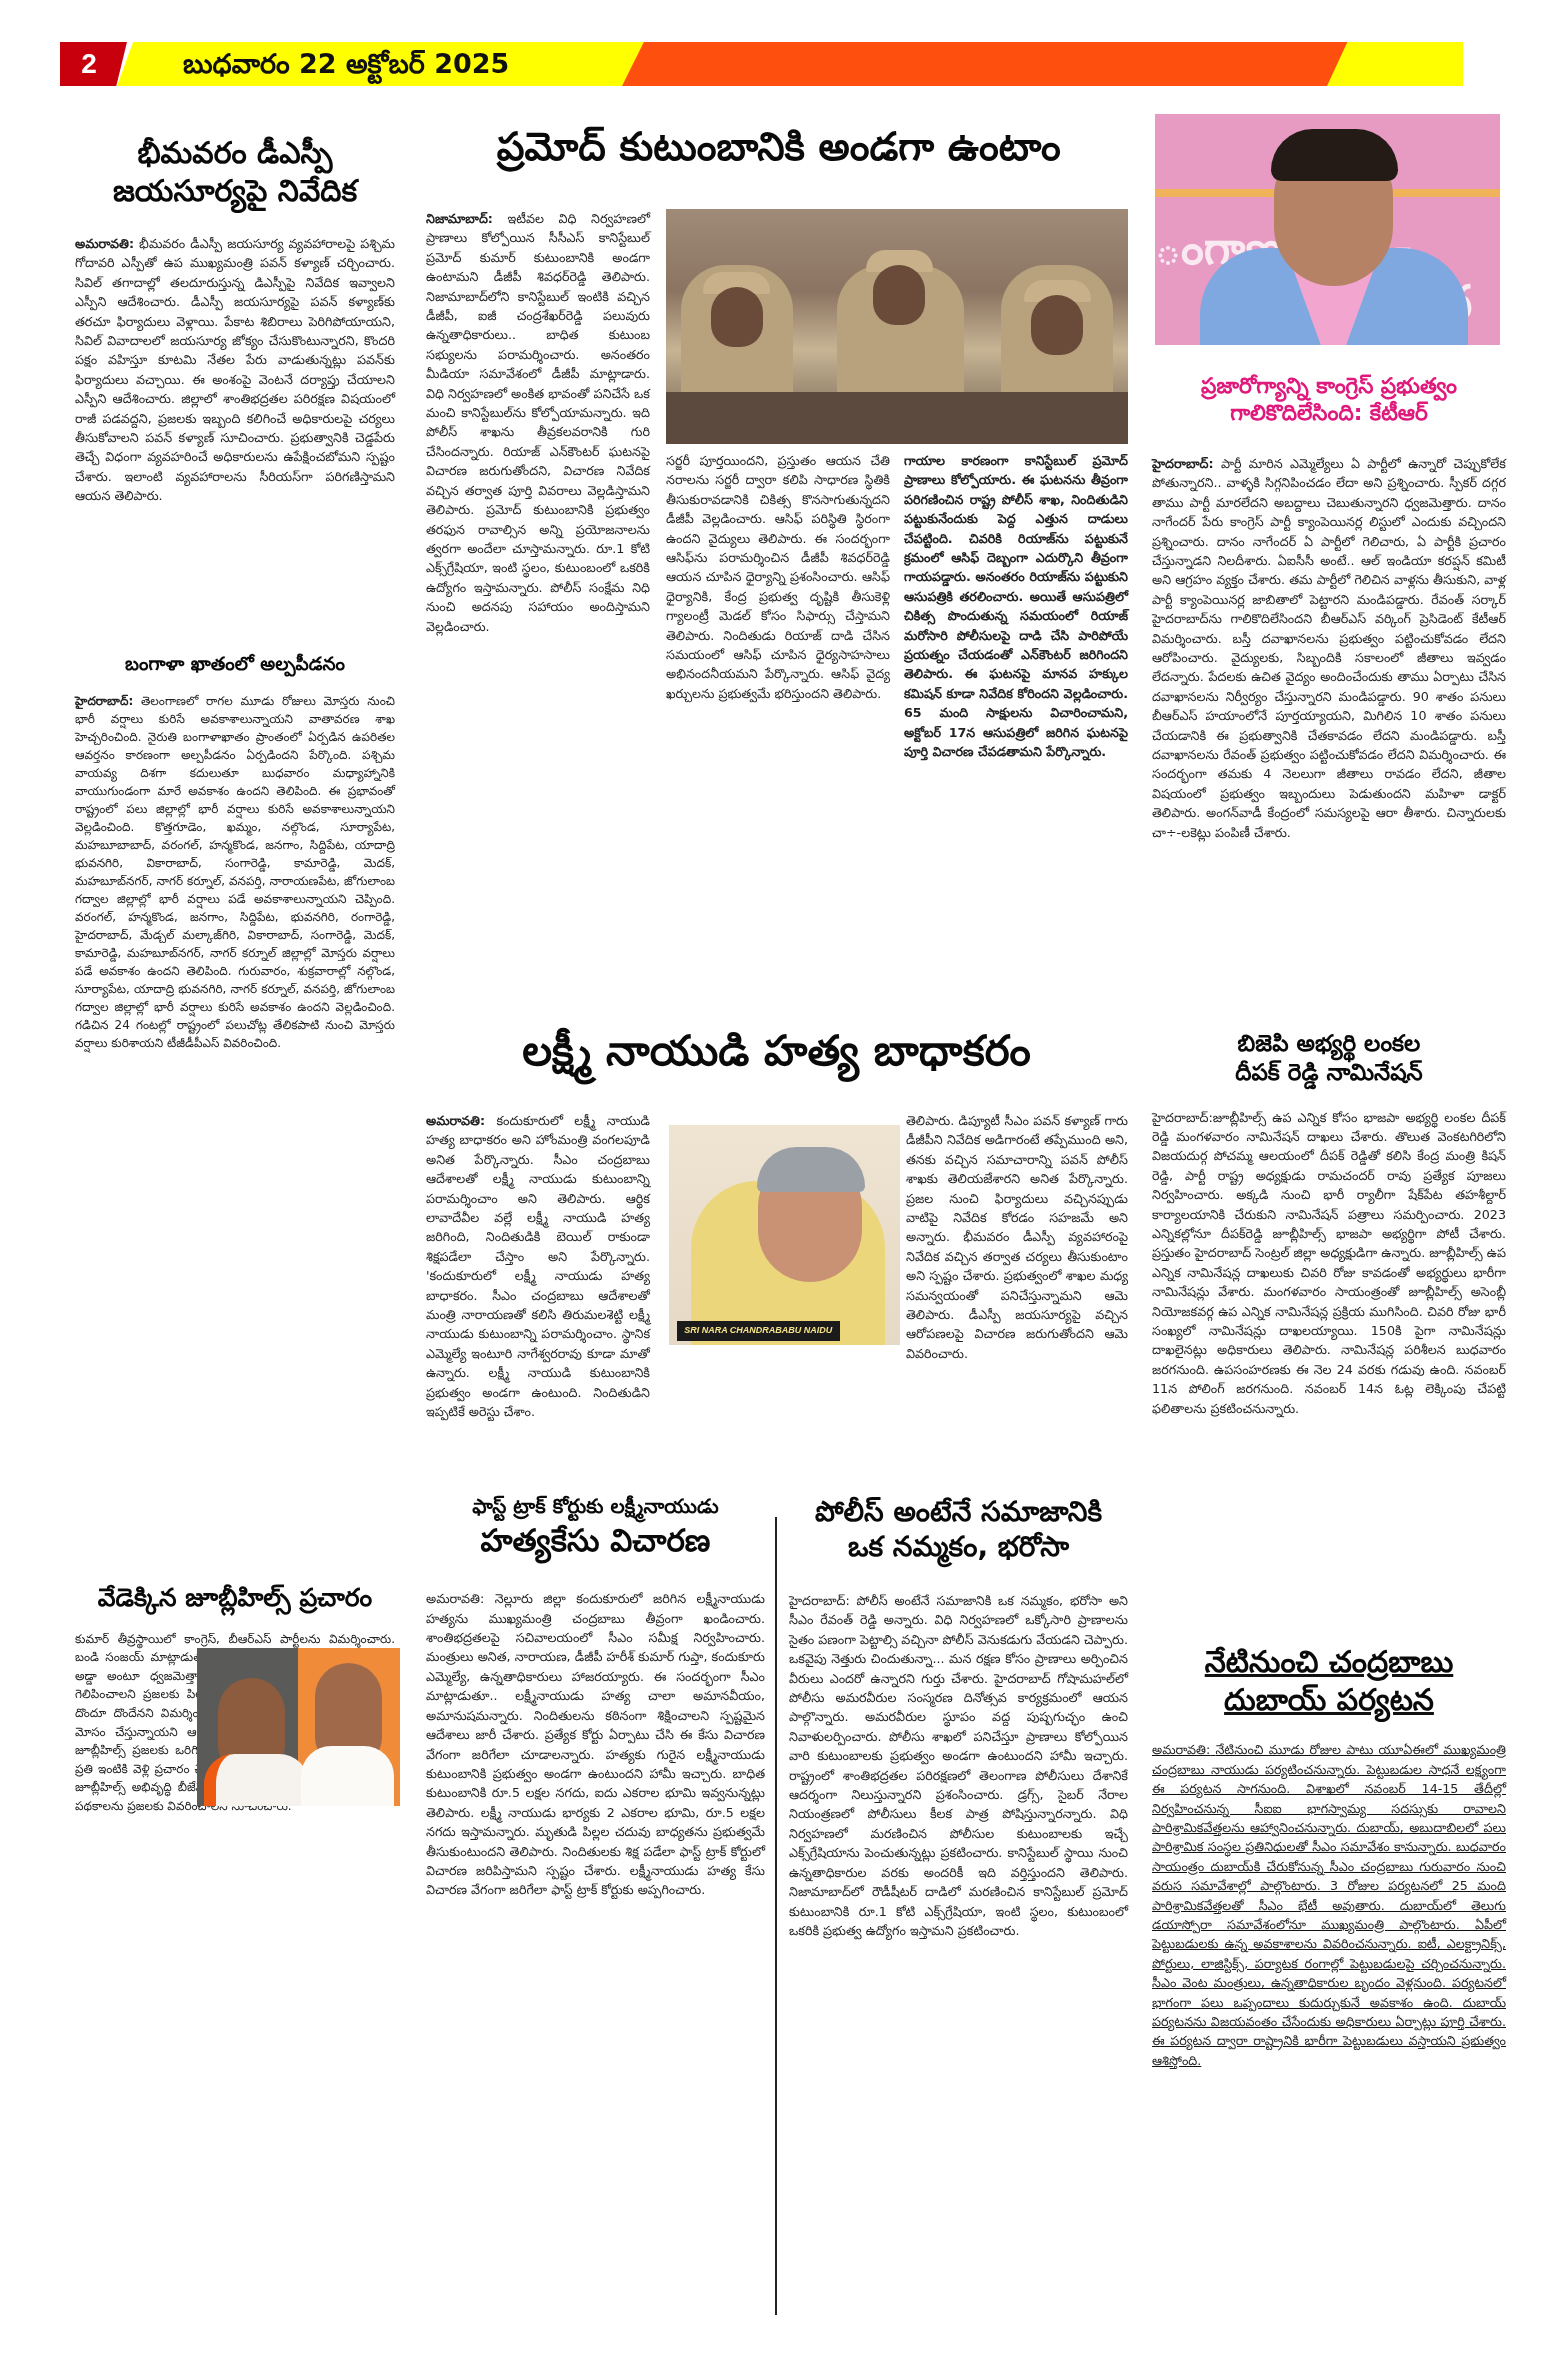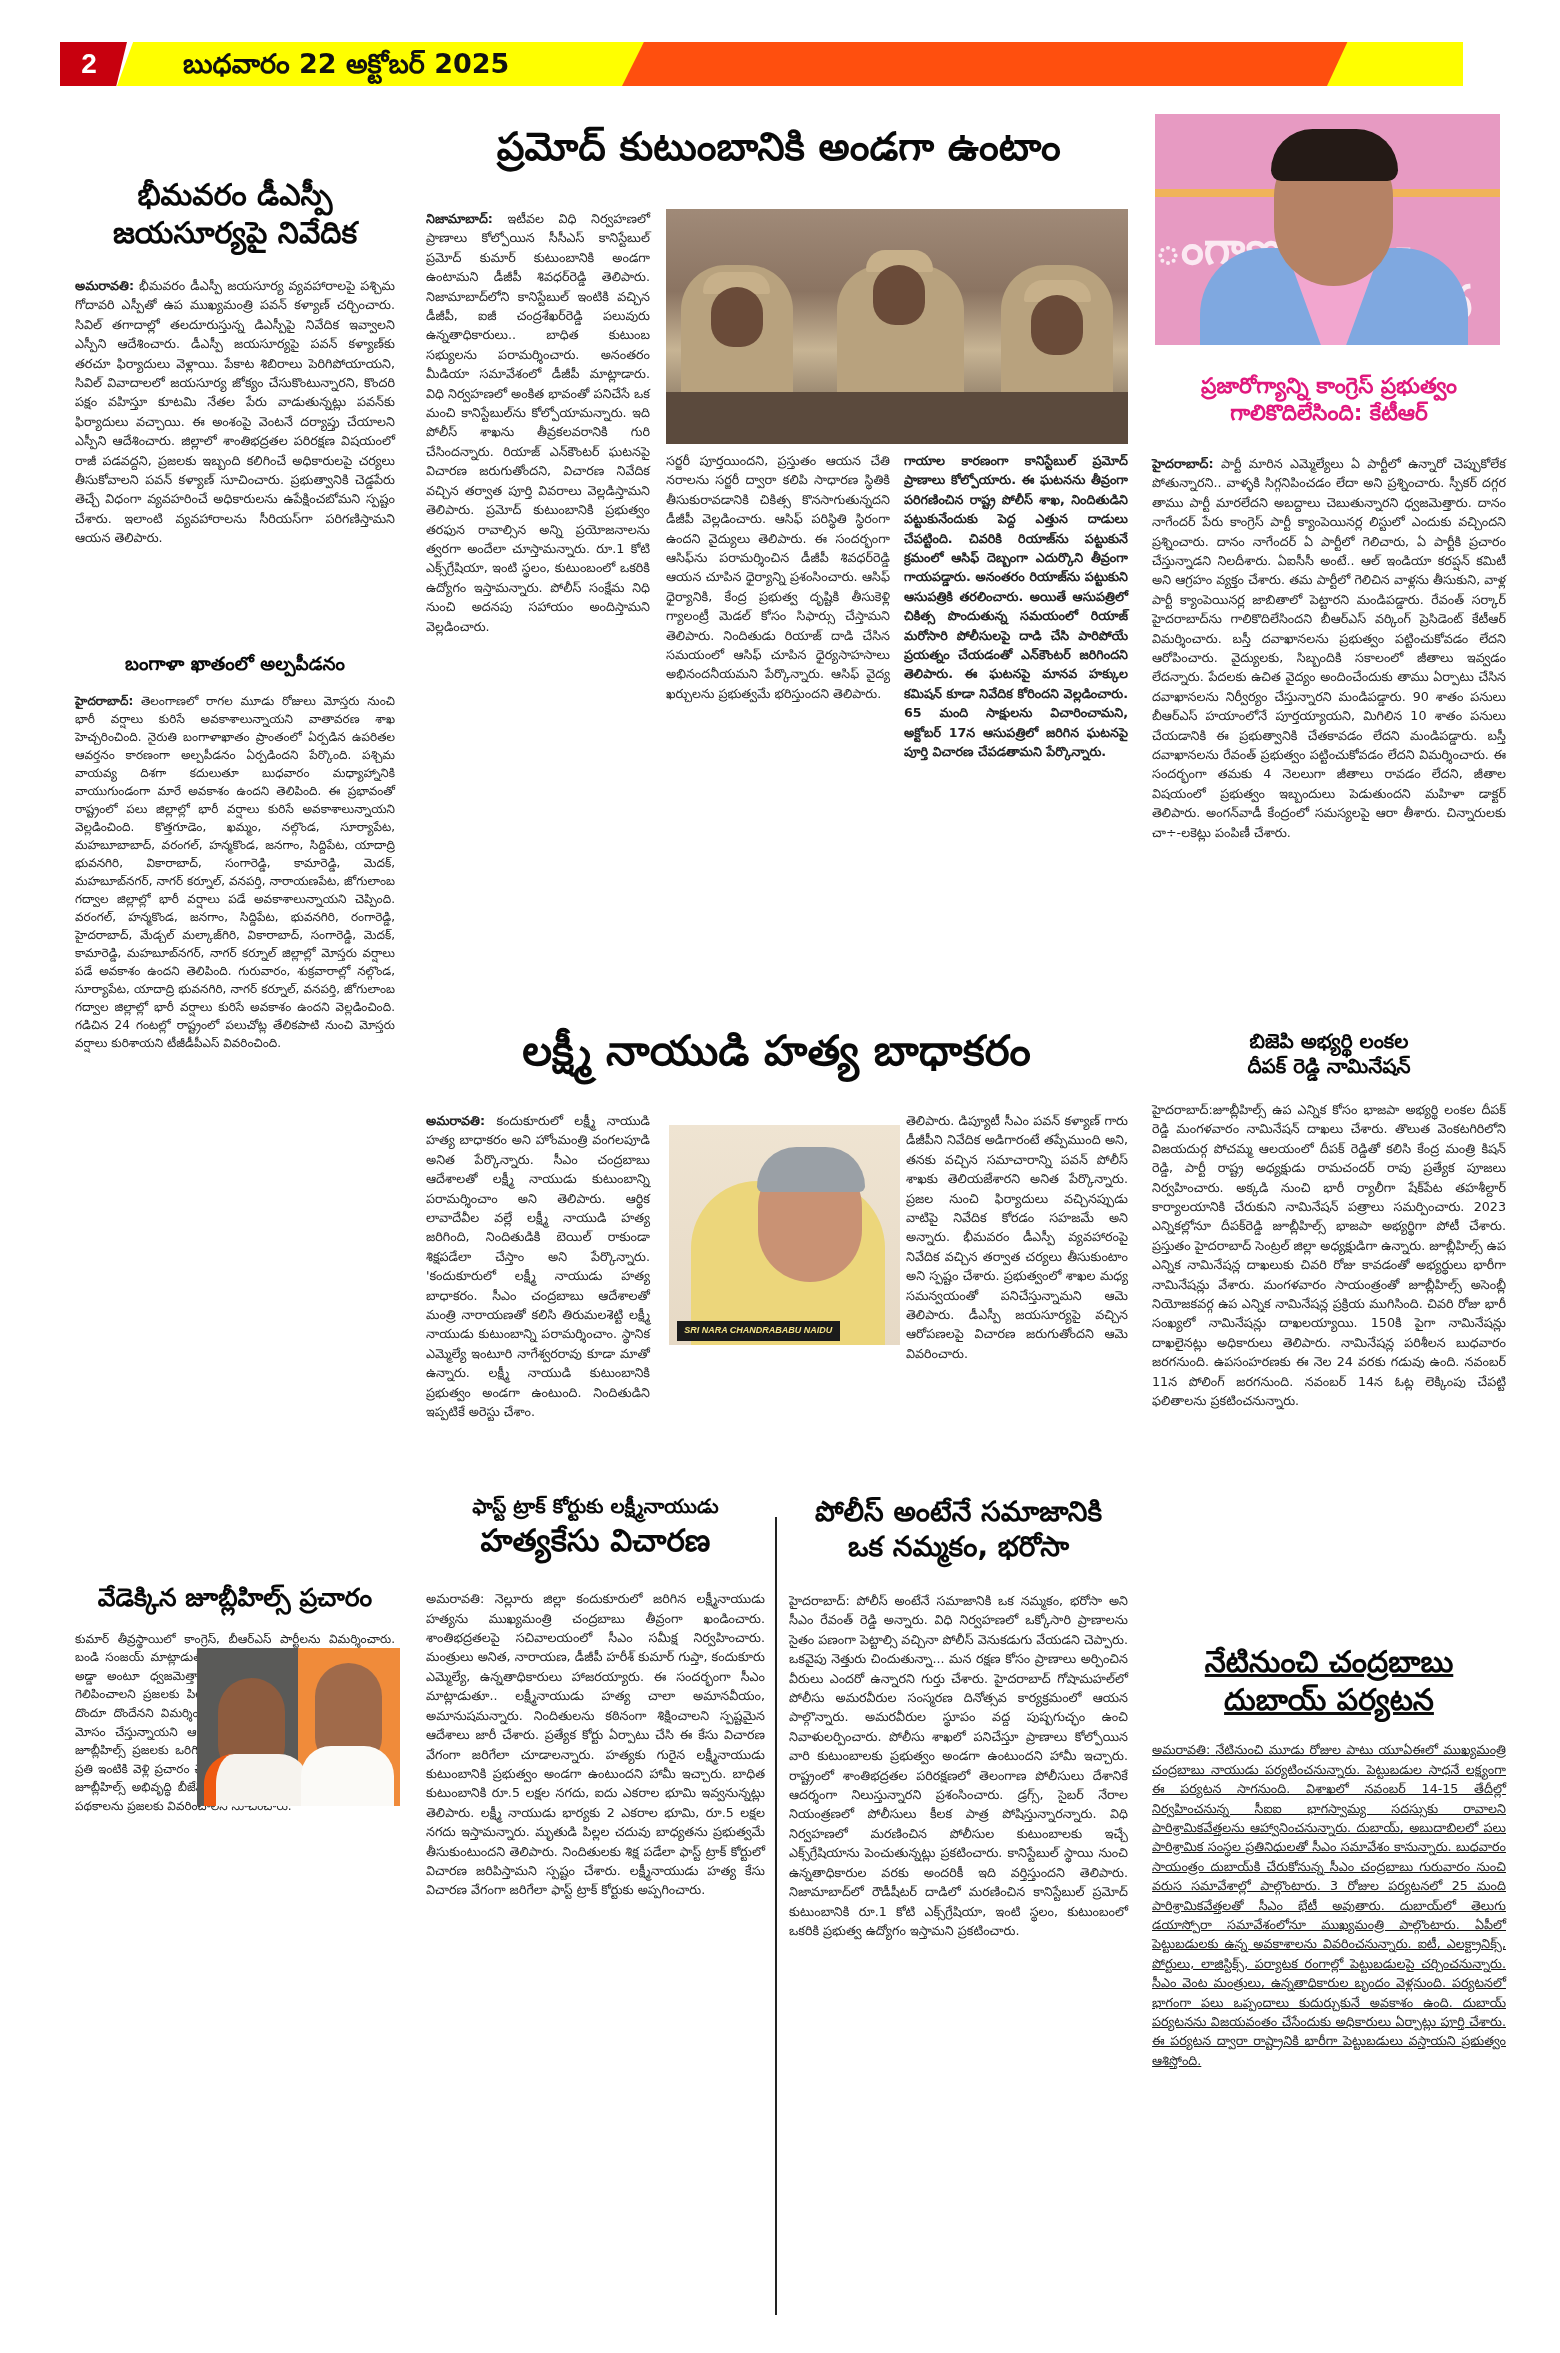--- a/index.html
+++ b/index.html
@@ -50,21 +50,21 @@
 
 <div class="masthead">
   <div class="mh-red"></div>
   <div class="mh-page">2</div>
   <div class="mh-yellow"></div>
   <div class="mh-date">బుధవారం 22 అక్టోబర్ 2025</div>
   <div class="mh-orange"></div>
   <div class="mh-yellow2"></div>
 </div>
 
-<div class="article" style="left:75px; top:134px; width:320px;margin-top:42px;">
+<div class="article" style="left:75px; top:134px; width:320px;">
   <h2 class="headline" style="font-size:30px;">
     <span>భీమవరం డీఎస్పీ</span><br>
     <span>జయసూర్యపై నివేదిక</span>
   </h2>
   <p class="body-text" style="margin-top:25px;"><span class="dateline">అమరావతి:</span> <span>భీమవరం డీఎస్పీ జయసూర్య వ్యవహారాలపై పశ్చిమ గోదావరి ఎస్పీతో ఉప ముఖ్యమంత్రి పవన్ కళ్యాణ్ చర్చించారు. సివిల్ తగాదాల్లో తలదూరుస్తున్న డిఎస్పీపై నివేదిక ఇవ్వాలని ఎస్పీని ఆదేశించారు. డీఎస్పీ జయసూర్యపై పవన్ కళ్యాణ్‌కు తరచూ ఫిర్యాదులు వెళ్లాయి. పేకాట శిబిరాలు పెరిగిపోయాయని, సివిల్ వివాదాలలో జయసూర్య జోక్యం చేసుకొంటున్నారని, కొందరి పక్షం వహిస్తూ కూటమి నేతల పేరు వాడుతున్నట్లు పవన్‌కు ఫిర్యాదులు వచ్చాయి. ఈ అంశంపై వెంటనే దర్యాప్తు చేయాలని ఎస్పీని ఆదేశించారు. జిల్లాలో శాంతిభద్రతల పరిరక్షణ విషయంలో రాజీ పడవద్దని, ప్రజలకు ఇబ్బంది కలిగించే అధికారులపై చర్యలు తీసుకోవాలని పవన్ కళ్యాణ్ సూచించారు. ప్రభుత్వానికి చెడ్డపేరు తెచ్చే విధంగా వ్యవహరించే అధికారులను ఉపేక్షించబోమని స్పష్టం చేశారు. ఇలాంటి వ్యవహారాలను సీరియస్‌గా పరిగణిస్తామని ఆయన తెలిపారు.</span></p>
 </div>
 
 <div class="article" style="left:75px; top:652px; width:320px;">
   <h3 class="headline" style="font-size:18.6px;">బంగాళా ఖాతంలో అల్పపీడనం</h3>
   <p class="body-text" style="margin-top:16.4px; font-size:12px; line-height:18px;"><span class="dateline">హైదరాబాద్:</span> <span>తెలంగాణలో రాగల మూడు రోజులు మోస్తరు నుంచి భారీ వర్షాలు కురిసే అవకాశాలున్నాయని వాతావరణ శాఖ హెచ్చరించింది. నైరుతి బంగాళాఖాతం ప్రాంతంలో ఏర్పడిన ఉపరితల ఆవర్తనం కారణంగా అల్పపీడనం ఏర్పడిందని పేర్కొంది. పశ్చిమ వాయవ్య దిశగా కదులుతూ బుధవారం మధ్యాహ్నానికి వాయుగుండంగా మారే అవకాశం ఉందని తెలిపింది. ఈ ప్రభావంతో రాష్ట్రంలో పలు జిల్లాల్లో భారీ వర్షాలు కురిసే అవకాశాలున్నాయని వెల్లడించింది. కొత్తగూడెం, ఖమ్మం, నల్గొండ, సూర్యాపేట, మహబూబాబాద్, వరంగల్, హన్మకొండ, జనగాం, సిద్దిపేట, యాదాద్రి భువనగిరి, వికారాబాద్, సంగారెడ్డి, కామారెడ్డి, మెదక్, మహబూబ్‌నగర్, నాగర్ కర్నూల్, వనపర్తి, నారాయణపేట, జోగులాంబ గద్వాల జిల్లాల్లో భారీ వర్షాలు పడే అవకాశాలున్నాయని చెప్పింది. వరంగల్, హన్మకొండ, జనగాం, సిద్దిపేట, భువనగిరి, రంగారెడ్డి, హైదరాబాద్, మేడ్చల్ మల్కాజ్‌గిరి, వికారాబాద్, సంగారెడ్డి, మెదక్, కామారెడ్డి, మహబూబ్‌నగర్, నాగర్ కర్నూల్ జిల్లాల్లో మోస్తరు వర్షాలు పడే అవకాశం ఉందని తెలిపింది. గురువారం, శుక్రవారాల్లో నల్గొండ, సూర్యాపేట, యాదాద్రి భువనగిరి, నాగర్ కర్నూల్, వనపర్తి, జోగులాంబ గద్వాల జిల్లాల్లో భారీ వర్షాలు కురిసే అవకాశం ఉందని వెల్లడించింది. గడిచిన 24 గంటల్లో రాష్ట్రంలో పలుచోట్ల తేలికపాటి నుంచి మోస్తరు వర్షాలు కురిశాయని టీజీడీపీఎస్ వివరించింది.</span></p>
@@ -137,21 +137,21 @@
   <div class="body"></div>
     <div class="face"></div>
     <div class="hair"></div>
   <div class="plate">SRI NARA CHANDRABABU NAIDU</div>
 </div>
 <div class="article" style="left:906px; top:1111px; width:222px;">
   <p class="body-text">తెలిపారు. డిప్యూటీ సీఎం పవన్ కళ్యాణ్ గారు డీజీపీని నివేదిక అడిగారంటే తప్పేముంది అని, తనకు వచ్చిన సమాచారాన్ని పవన్ పోలీస్ శాఖకు తెలియజేశారని అనిత పేర్కొన్నారు. ప్రజల నుంచి ఫిర్యాదులు వచ్చినప్పుడు వాటిపై నివేదిక కోరడం సహజమే అని అన్నారు. భీమవరం డీఎస్పీ వ్యవహారంపై నివేదిక వచ్చిన తర్వాత చర్యలు తీసుకుంటాం అని స్పష్టం చేశారు. ప్రభుత్వంలో శాఖల మధ్య సమన్వయంతో పనిచేస్తున్నామని ఆమె తెలిపారు. డీఎస్పీ జయసూర్యపై వచ్చిన ఆరోపణలపై విచారణ జరుగుతోందని ఆమె వివరించారు.</p>
 </div>
 
 <div class="article" style="left:1152px; top:1029px; width:354px;">
-  <h2 class="headline" style="font-size:20px;">
+  <h2 class="headline" style="font-size:23px;">
     <span>బిజెపి అభ్యర్థి లంకల</span><br>
     <span>దీపక్ రెడ్డి నామినేషన్</span>
   </h2>
   <p class="body-text" style="margin-top:21px;"><span>హైదరాబాద్:</span><span>జూబ్లీహిల్స్ ఉప ఎన్నిక కోసం భాజపా అభ్యర్థి లంకల దీపక్ రెడ్డి మంగళవారం నామినేషన్ దాఖలు చేశారు. తొలుత వెంకటగిరిలోని విజయదుర్గ పోచమ్మ ఆలయంలో దీపక్ రెడ్డితో కలిసి కేంద్ర మంత్రి కిషన్ రెడ్డి, పార్టీ రాష్ట్ర అధ్యక్షుడు రామచందర్ రావు ప్రత్యేక పూజలు నిర్వహించారు. అక్కడి నుంచి భారీ ర్యాలీగా షేక్‌పేట తహశీల్దార్ కార్యాలయానికి చేరుకుని నామినేషన్ పత్రాలు సమర్పించారు. 2023 ఎన్నికల్లోనూ దీపక్‌రెడ్డి జూబ్లీహిల్స్ భాజపా అభ్యర్థిగా పోటీ చేశారు. ప్రస్తుతం హైదరాబాద్ సెంట్రల్ జిల్లా అధ్యక్షుడిగా ఉన్నారు. జూబ్లీహిల్స్ ఉప ఎన్నిక నామినేషన్ల దాఖలుకు చివరి రోజు కావడంతో అభ్యర్థులు భారీగా నామినేషన్లు వేశారు. మంగళవారం సాయంత్రంతో జూబ్లీహిల్స్ అసెంబ్లీ నియోజకవర్గ ఉప ఎన్నిక నామినేషన్ల ప్రక్రియ ముగిసింది. చివరి రోజు భారీ సంఖ్యలో నామినేషన్లు దాఖలయ్యాయి. 150కి పైగా నామినేషన్లు దాఖలైనట్లు అధికారులు తెలిపారు. నామినేషన్ల పరిశీలన బుధవారం జరగనుంది. ఉపసంహరణకు ఈ నెల 24 వరకు గడువు ఉంది. నవంబర్ 11న పోలింగ్ జరగనుంది. నవంబర్ 14న ఓట్ల లెక్కింపు చేపట్టి ఫలితాలను ప్రకటించనున్నారు.</span></p>
 </div>
 
 <div class="article" style="left:426px; top:1494px; width:339px;">
   <div class="headline" style="font-size:20px;">ఫాస్ట్ ట్రాక్ కోర్టుకు లక్ష్మీనాయుడు</div>
   <h2 class="headline" style="font-size:31px; margin-top:1.5px;">హత్యకేసు విచారణ</h2>
   <p class="body-text" style="margin-top:30px;"><span>అమరావతి:</span> <span>నెల్లూరు జిల్లా కందుకూరులో జరిగిన లక్ష్మీనాయుడు హత్యను ముఖ్యమంత్రి చంద్రబాబు తీవ్రంగా ఖండించారు. శాంతిభద్రతలపై సచివాలయంలో సీఎం సమీక్ష నిర్వహించారు. మంత్రులు అనిత, నారాయణ, డీజీపీ హరీశ్ కుమార్ గుప్తా, కందుకూరు ఎమ్మెల్యే, ఉన్నతాధికారులు హాజరయ్యారు. ఈ సందర్భంగా సీఎం మాట్లాడుతూ.. లక్ష్మీనాయుడు హత్య చాలా అమానవీయం, అమానుషమన్నారు. నిందితులను కఠినంగా శిక్షించాలని స్పష్టమైన ఆదేశాలు జారీ చేశారు. ప్రత్యేక కోర్టు ఏర్పాటు చేసి ఈ కేసు విచారణ వేగంగా జరిగేలా చూడాలన్నారు. హత్యకు గురైన లక్ష్మీనాయుడు కుటుంబానికి ప్రభుత్వం అండగా ఉంటుందని హామీ ఇచ్చారు. బాధిత కుటుంబానికి రూ.5 లక్షల నగదు, ఐదు ఎకరాల భూమి ఇవ్వనున్నట్లు తెలిపారు. లక్ష్మీ నాయుడు భార్యకు 2 ఎకరాల భూమి, రూ.5 లక్షల నగదు ఇస్తామన్నారు. మృతుడి పిల్లల చదువు బాధ్యతను ప్రభుత్వమే తీసుకుంటుందని తెలిపారు. నిందితులకు శిక్ష పడేలా ఫాస్ట్ ట్రాక్ కోర్టులో విచారణ జరిపిస్తామని స్పష్టం చేశారు. లక్ష్మీనాయుడు హత్య కేసు విచారణ వేగంగా జరిగేలా ఫాస్ట్ ట్రాక్ కోర్టుకు అప్పగించారు.</span></p>

